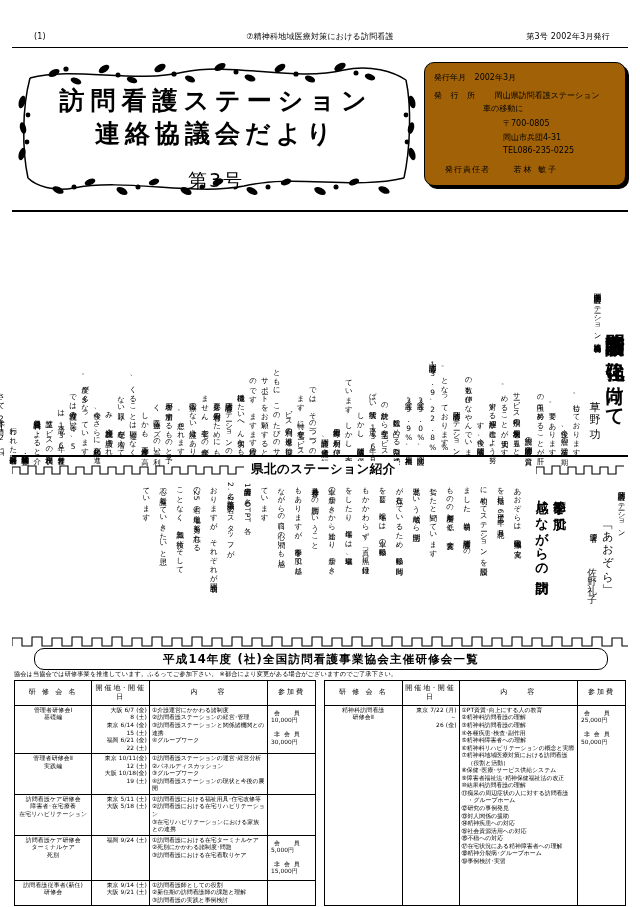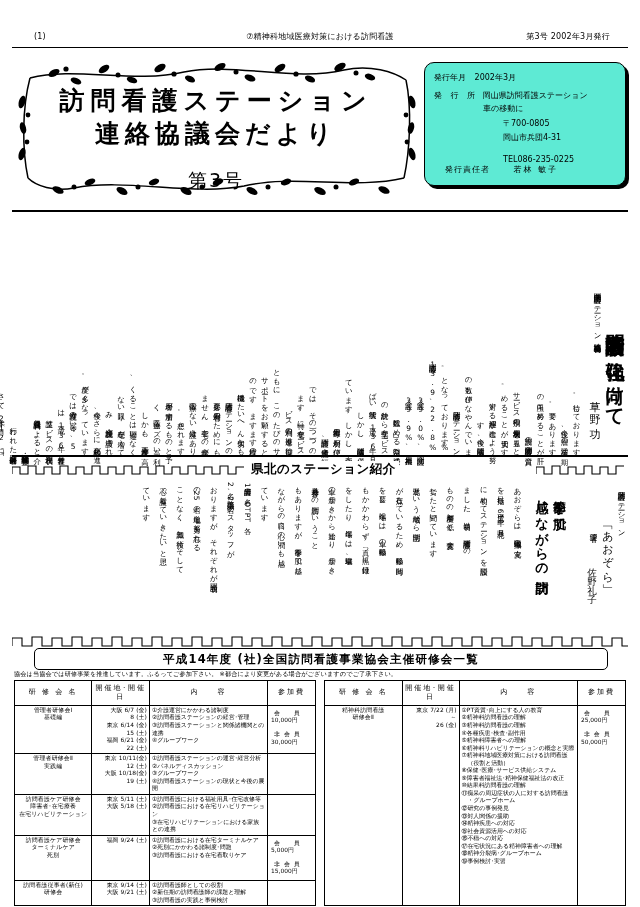--- a/index.html
+++ b/index.html
@@ -31,30 +31,30 @@
   .mast-issue{
     position:absolute;left:0;top:110px;width:404px;text-align:center;
     font-size:19px;letter-spacing:2px;
   }
 
   
   .pubbox{
     position:absolute;left:424px;top:62px;width:200px;height:122px;
     border:1.6px solid #000;border-radius:10px 10px 10px 10px;
     box-shadow:3px 3px 0 0 #000;
-    background:#5eead4;
+    background:#a16207;
   }
   .pubbox .pl{position:absolute;font-size:8px;white-space:nowrap;}
   .pb-r1{left:9px;top:9px;}
   .pb-r2{left:9px;top:27px;}
   .pb-r2 .lbl{letter-spacing:3px;}
   .pb-r3{left:58px;top:40px;}
   .pb-r4{left:78px;top:55px;}
   .pb-r5{left:78px;top:69px;}
-  .pb-r6{left:78px;top:83px;margin-top:9px;}
+  .pb-r6{left:78px;top:83px;}
   .pb-r7{left:20px;top:101px;letter-spacing:1px;}
   .pb-r7 .nm{margin-left:20px;letter-spacing:2px;}
 
   
   .rule-a{position:absolute;left:12px;top:210px;width:616px;height:1.6px;background:#000;}
   .rule-b{position:absolute;left:12px;top:455px;width:616px;height:1.6px;background:#000;}
 
   .art1{
     position:absolute;left:12px;top:216px;width:616px;height:238px;
     direction:rtl;
@@ -122,21 +122,21 @@
   .s2-vtext{
     writing-mode:vertical-rl;font-size:7.4px;line-height:1.6;letter-spacing:.35px;
     height:100%;
   }
 
   .band3{position:absolute;left:12px;top:634px;width:616px;height:14px;}
 
   
   .tbl-title-wrap{
     position:absolute;left:34px;top:648px;width:572px;height:20px;
-    border:1.4px solid #000;border-radius:5px;
+    border:1.4px solid #000;border-radius:10px;
     display:flex;align-items:center;justify-content:center;
   }
   .tbl-title{font-size:11.5px;font-weight:bold;letter-spacing:1.2px;}
   .tbl-note{
     position:absolute;left:14px;top:670px;width:612px;font-size:6.2px;letter-spacing:.1px;
   }
 
   
   .tables{position:absolute;left:14px;top:680px;width:612px;display:flex;gap:8px;}
   table.rt{border-collapse:collapse;table-layout:fixed;}
@@ -234,21 +234,21 @@
     <div class="mast-issue">第3号</div>
   </div>
 
   <div class="pubbox">
     <div class="pl pb-r1">
       <span>発行年月</span>
       <span style="margin-left:6px">2002年3月</span>
     </div>
     <div class="pl pb-r2">
       <span class="lbl">発 行 所</span>
-      <span style="margin-left:2px">岡山県訪問看護ステーション</span>
+      <span style="margin-left:14px">岡山県訪問看護ステーション</span>
     </div>
     <div class="pl pb-r3">車の移動に</div>
     <div class="pl pb-r4">〒700-0805</div>
     <div class="pl pb-r5">岡山市兵団4-31</div>
     <div class="pl pb-r6">TEL086-235-0225</div>
     <div class="pl pb-r7">
       <span>発行責任者</span>
       <span class="nm">若林 敏子</span>
     </div>
   </div>

